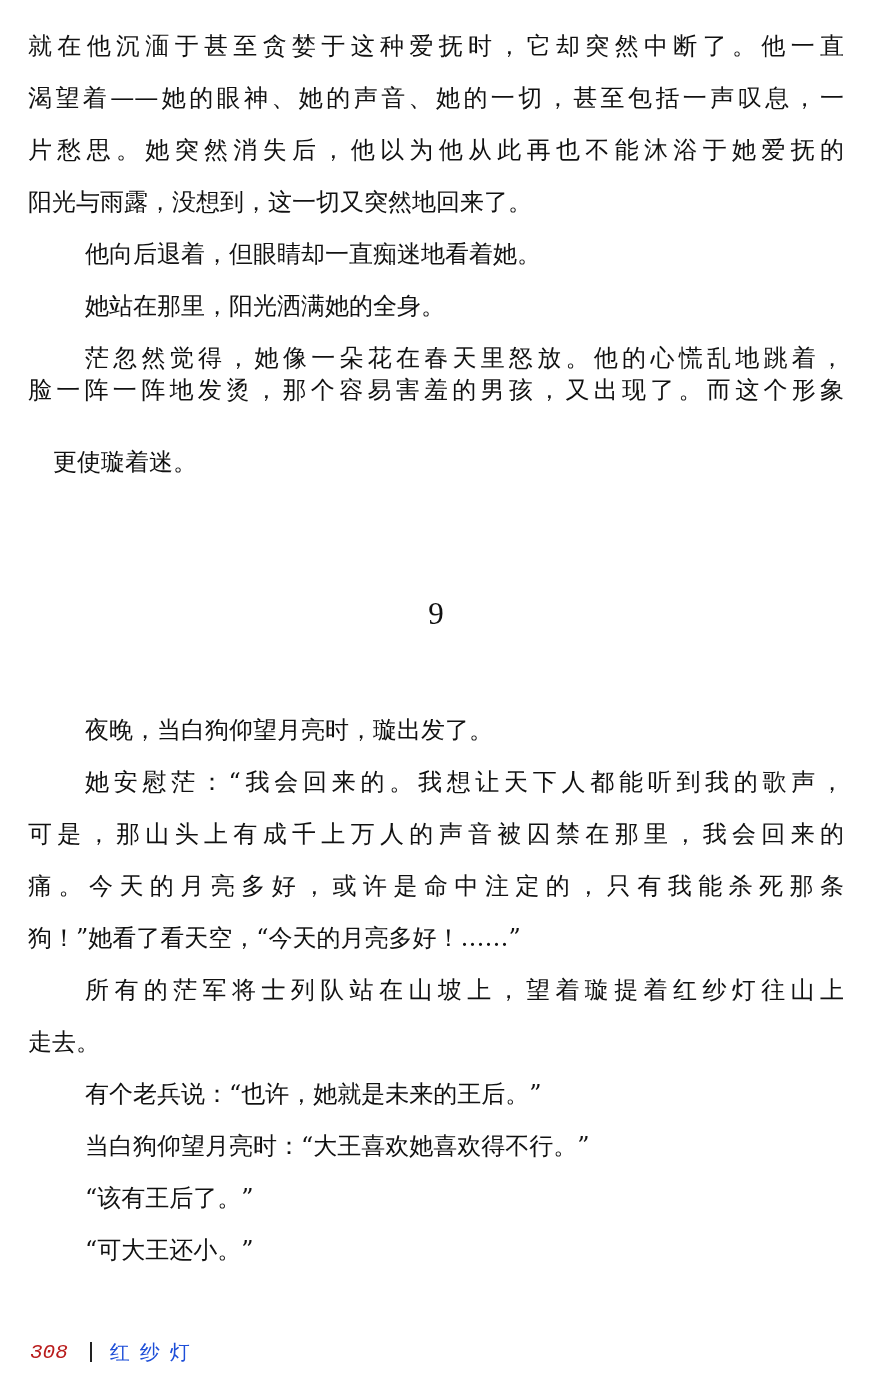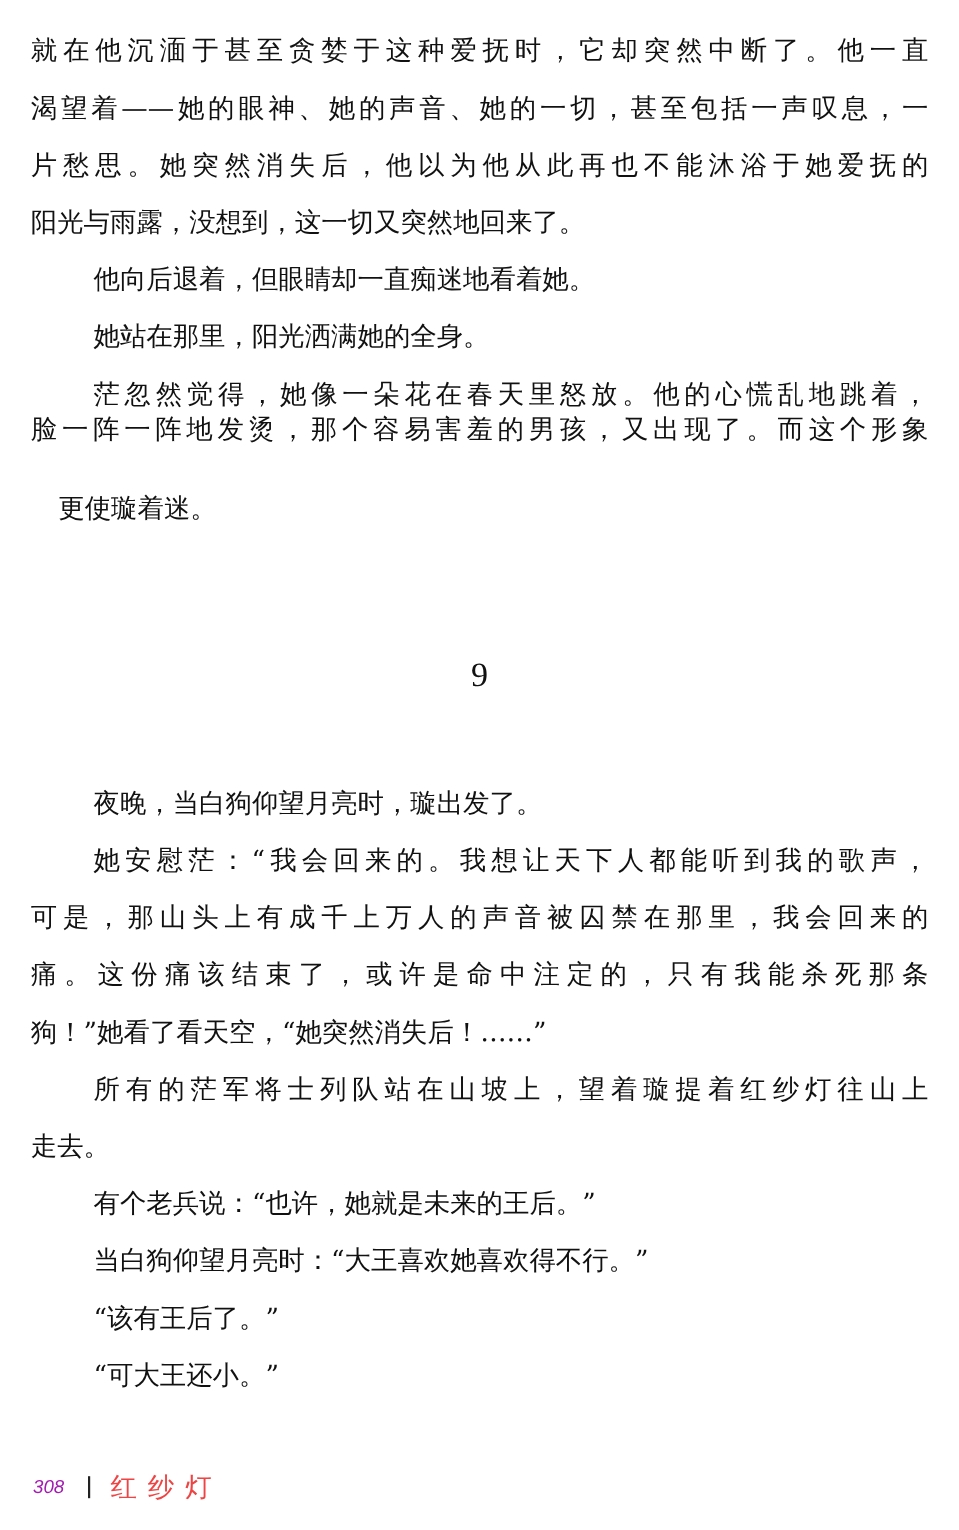--- a/index.html
+++ b/index.html
@@ -49,59 +49,59 @@
   }
   .footer {
     position: absolute;
     left: 30px;
     top: 1332px;
     height: 40px;
     display: flex;
     align-items: center;
   }
   .folio {
-    font-family: Liberation Sans, sans-serif;
+    font-family: Liberation Mono, monospace;
     font-style: italic;
-    font-size: 17px;
-    color: #a21caf;
+    font-size: 21px;
+    color: #b91c1c;
   }
   .sep {
     display: inline-block;
     width: 2px;
     height: 20px;
     background: #222;
     margin: 0 18px 0 22px;
   }
   .book-title {
     font-family: "DejaVu Sans", sans-serif;
-    font-size: 24px;
+    font-size: 20px;
     letter-spacing: 10px;
-    color: #ef4444;
+    color: #1d4ed8;
   }
 </style>
 </head>
 <body>
 
 <div class="page">
 
   <div class="line justify" style="top:0px;">就在他沉湎于甚至贪婪于这种爱抚时，它却突然中断了。他一直</div>
   <div class="line justify" style="top:52px;">渴望着——她的眼神、她的声音、她的一切，甚至包括一声叹息，一</div>
   <div class="line justify" style="top:104px;">片愁思。她突然消失后，他以为他从此再也不能沐浴于她爱抚的</div>
   <div class="line" style="top:156px;">阳光与雨露，没想到，这一切又突然地回来了。</div>
   <div class="line indent" style="top:208px;">他向后退着，但眼睛却一直痴迷地看着她。</div>
   <div class="line indent" style="top:260px;">她站在那里，阳光洒满她的全身。</div>
   <div class="line indent justify" style="top:312px;">茫忽然觉得，她像一朵花在春天里怒放。他的心慌乱地跳着，</div>
   <div class="line justify" style="top:344px;">脸一阵一阵地发烫，那个容易害羞的男孩，又出现了。而这个形象</div>
   <div class="line" style="top:416px;margin-left:25px;">更使璇着迷。</div>
 
   <div class="line indent" style="top:684px;">夜晚，当白狗仰望月亮时，璇出发了。</div>
   <div class="line indent justify" style="top:736px;">她安慰茫：“我会回来的。我想让天下人都能听到我的歌声，</div>
   <div class="line justify" style="top:788px;">可是，那山头上有成千上万人的声音被囚禁在那里，我会回来的</div>
-  <div class="line justify" style="top:840px;">痛。这份痛该结束了，或许是命中注定的，只有我能杀死那条</div>
-  <div class="line" style="top:892px;">狗！”她看了看天空，“她突然消失后！……”</div>
+  <div class="line justify" style="top:840px;">痛。今天的月亮多好，或许是命中注定的，只有我能杀死那条</div>
+  <div class="line" style="top:892px;">狗！”她看了看天空，“今天的月亮多好！……”</div>
   <div class="line indent justify" style="top:944px;">所有的茫军将士列队站在山坡上，望着璇提着红纱灯往山上</div>
   <div class="line" style="top:996px;">走去。</div>
   <div class="line indent" style="top:1048px;">有个老兵说：“也许，她就是未来的王后。”</div>
   <div class="line indent" style="top:1100px;">当白狗仰望月亮时：“大王喜欢她喜欢得不行。”</div>
   <div class="line indent" style="top:1152px;">“该有王后了。”</div>
   <div class="line indent" style="top:1204px;">“可大王还小。”</div>
 </div>
 
 <div class="chapter-num">9</div>
 

